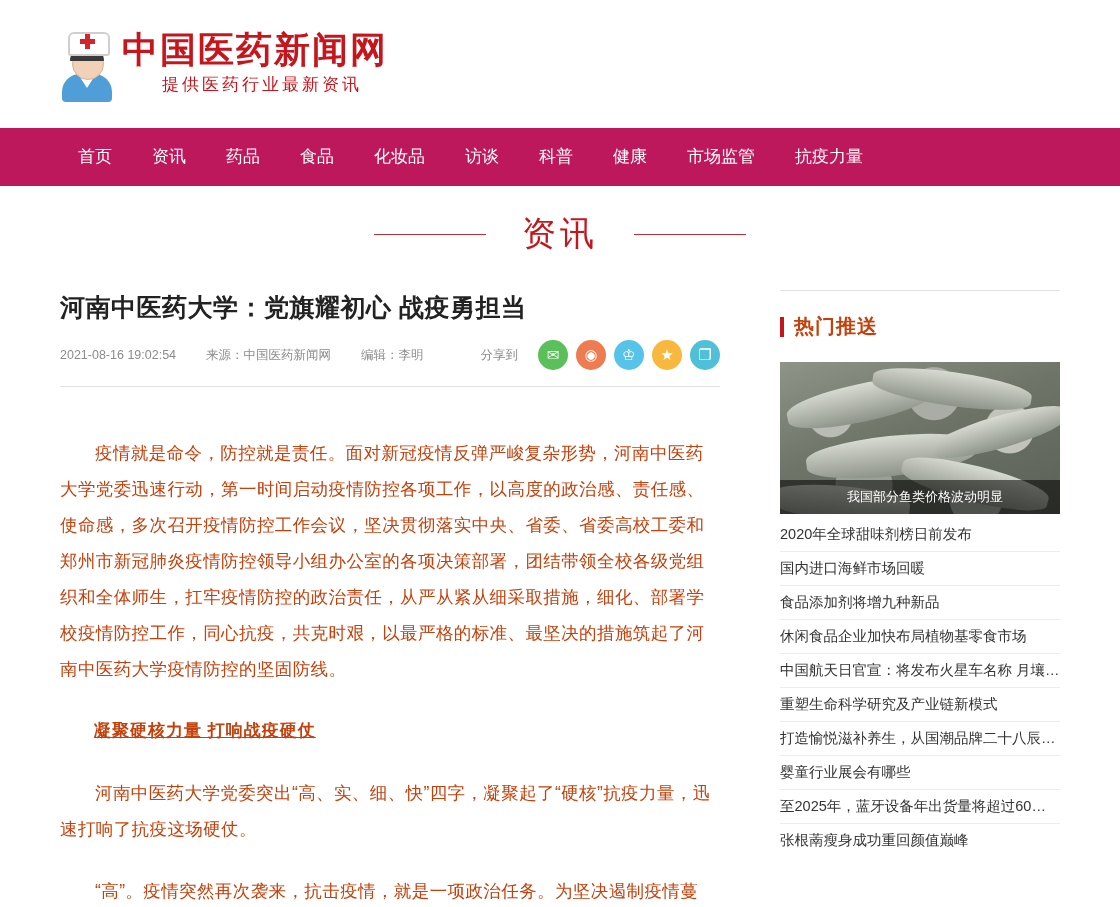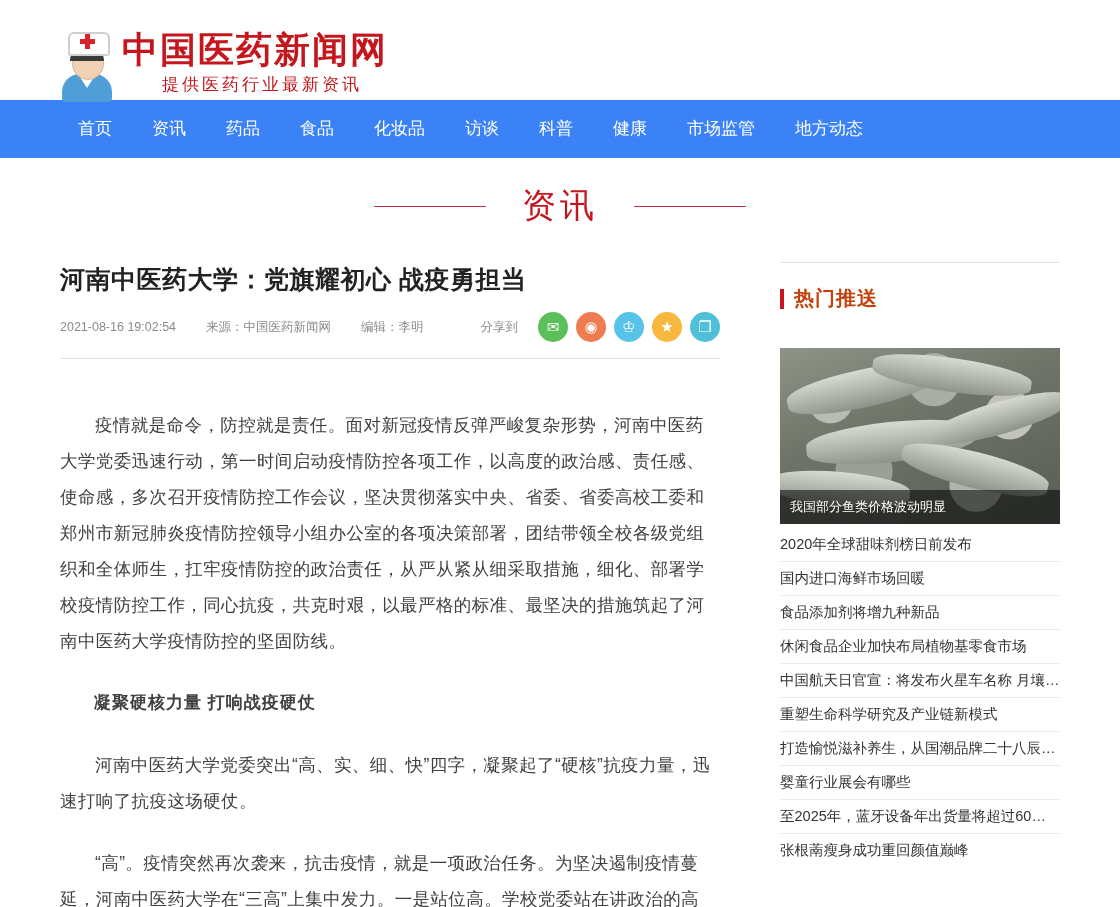--- a/index.html
+++ b/index.html
@@ -4,21 +4,21 @@
 <style>
   html,body{margin:0;padding:0;}
   body{
     width:1120px;height:907px;overflow:hidden;
     background:#ffffff;
     font-family:"Liberation Sans","DejaVu Sans",sans-serif;
     color:#333;
   }
   
   .header{
-    height:100px;position:relative;background:#fff;
+    height:128px;position:relative;background:#fff;
   }
   .logo-wrap{position:absolute;left:60px;top:22px;display:flex;align-items:flex-start;}
   .logo-doc{
     width:54px;height:78px;position:relative;margin-right:8px;
   }
   .doc-head{
     position:absolute;left:12px;top:26px;width:30px;height:30px;border-radius:50%;
     background:#f2d2b6;border:1px solid #d8b394;
   }
   .doc-hair{
@@ -56,21 +56,21 @@
     flex:1;border:0;outline:none;height:30px;padding:0 10px;font-size:13px;color:#333;
     font-family:"Liberation Sans",sans-serif;background:transparent;
   }
   .search-input::placeholder{color:#9a9a9a;}
   .search-btn{
     width:40px;height:30px;display:flex;align-items:center;justify-content:center;
     border-left:1px solid #e8e8e8;background:#fff;cursor:pointer;
   }
   
   .nav{
-    height:58px;background:#3b82f6;display:flex;align-items:center;padding-left:58px;
+    height:58px;background:#be185d;display:flex;align-items:center;padding-left:58px;
   }
   .nav a{
     color:#fff;font-size:17px;text-decoration:none;padding:0 20px;line-height:58px;
     display:inline-block;
   }
   
   .section-title-wrap{
     height:96px;display:flex;align-items:center;justify-content:center;gap:0;
   }
   .rule{width:112px;height:1px;background:#b9323a;}
@@ -98,35 +98,35 @@
     width:30px;height:30px;border-radius:50%;margin-left:8px;display:flex;
     align-items:center;justify-content:center;color:#fff;font-size:15px;cursor:pointer;
   }
   .sicon.wechat{background:#5bbf5a;}
   .sicon.weibo{background:#ef7c51;}
   .sicon.qq{background:#57c3e8;}
   .sicon.star{background:#f7b83d;}
   .sicon.copy{background:#4fc0d8;}
   .art-body{padding-top:22px;}
   .art-body p{
-    margin:0 0 0 0;font-size:17.5px;line-height:36px;color:#404040;text-indent:2em;
+    margin:0 0 0 0;font-size:17.5px;line-height:36px;color:#c2410c;text-indent:2em;
     letter-spacing:0.4px;
   }
   .art-body p.sub{
-    font-weight:bold;font-size:17px;text-indent:2em;margin-top:26px;letter-spacing:1px;
+    font-weight:bold;font-size:17px;text-indent:2em;margin-top:26px;letter-spacing:1px;text-decoration:underline;
   }
   .art-body p.para{margin-top:26px;}
   
   .sidebar{width:280px;margin-left:60px;}
   .side-head{
     display:flex;align-items:center;border-top:1px solid #e3e3e3;padding-top:22px;margin-top:8px;
   }
   .side-bar-mark{width:4px;height:20px;background:#c4161c;margin-right:10px;}
   .side-title{font-size:20px;font-weight:bold;color:#c2410c;letter-spacing:1px;}
-  .hot-card{margin-top:36px;position:relative;width:280px;height:176px;overflow:hidden;}
+  .hot-card{margin-top:22px;position:relative;width:280px;height:152px;overflow:hidden;text-align:center;}
   .fish-img{
     width:280px;height:176px;position:relative;
     background:
       radial-gradient(circle at 18% 30%, #b9bcb4 0 22px, transparent 23px),
       radial-gradient(circle at 55% 18%, #a9ada6 0 26px, transparent 27px),
       radial-gradient(circle at 82% 38%, #c2c4bb 0 24px, transparent 25px),
       radial-gradient(circle at 30% 70%, #9aa096 0 28px, transparent 29px),
       radial-gradient(circle at 70% 78%, #b0b4aa 0 26px, transparent 27px),
       linear-gradient(160deg,#8f9489 0%,#6f7469 40%,#585d54 100%);
   }
@@ -174,21 +174,21 @@
 <div class="nav">
   <a href="#">首页</a>
   <a href="#">资讯</a>
   <a href="#">药品</a>
   <a href="#">食品</a>
   <a href="#">化妆品</a>
   <a href="#">访谈</a>
   <a href="#">科普</a>
   <a href="#">健康</a>
   <a href="#">市场监管</a>
-  <a href="#">地方动态</a>
+  <a href="#">抗疫力量</a>
 </div>
 
 <div class="section-title-wrap">
   <div class="rule left"></div>
   <div class="section-title">资讯</div>
   <div class="rule right"></div>
 </div>
 
 <div class="main">
 

